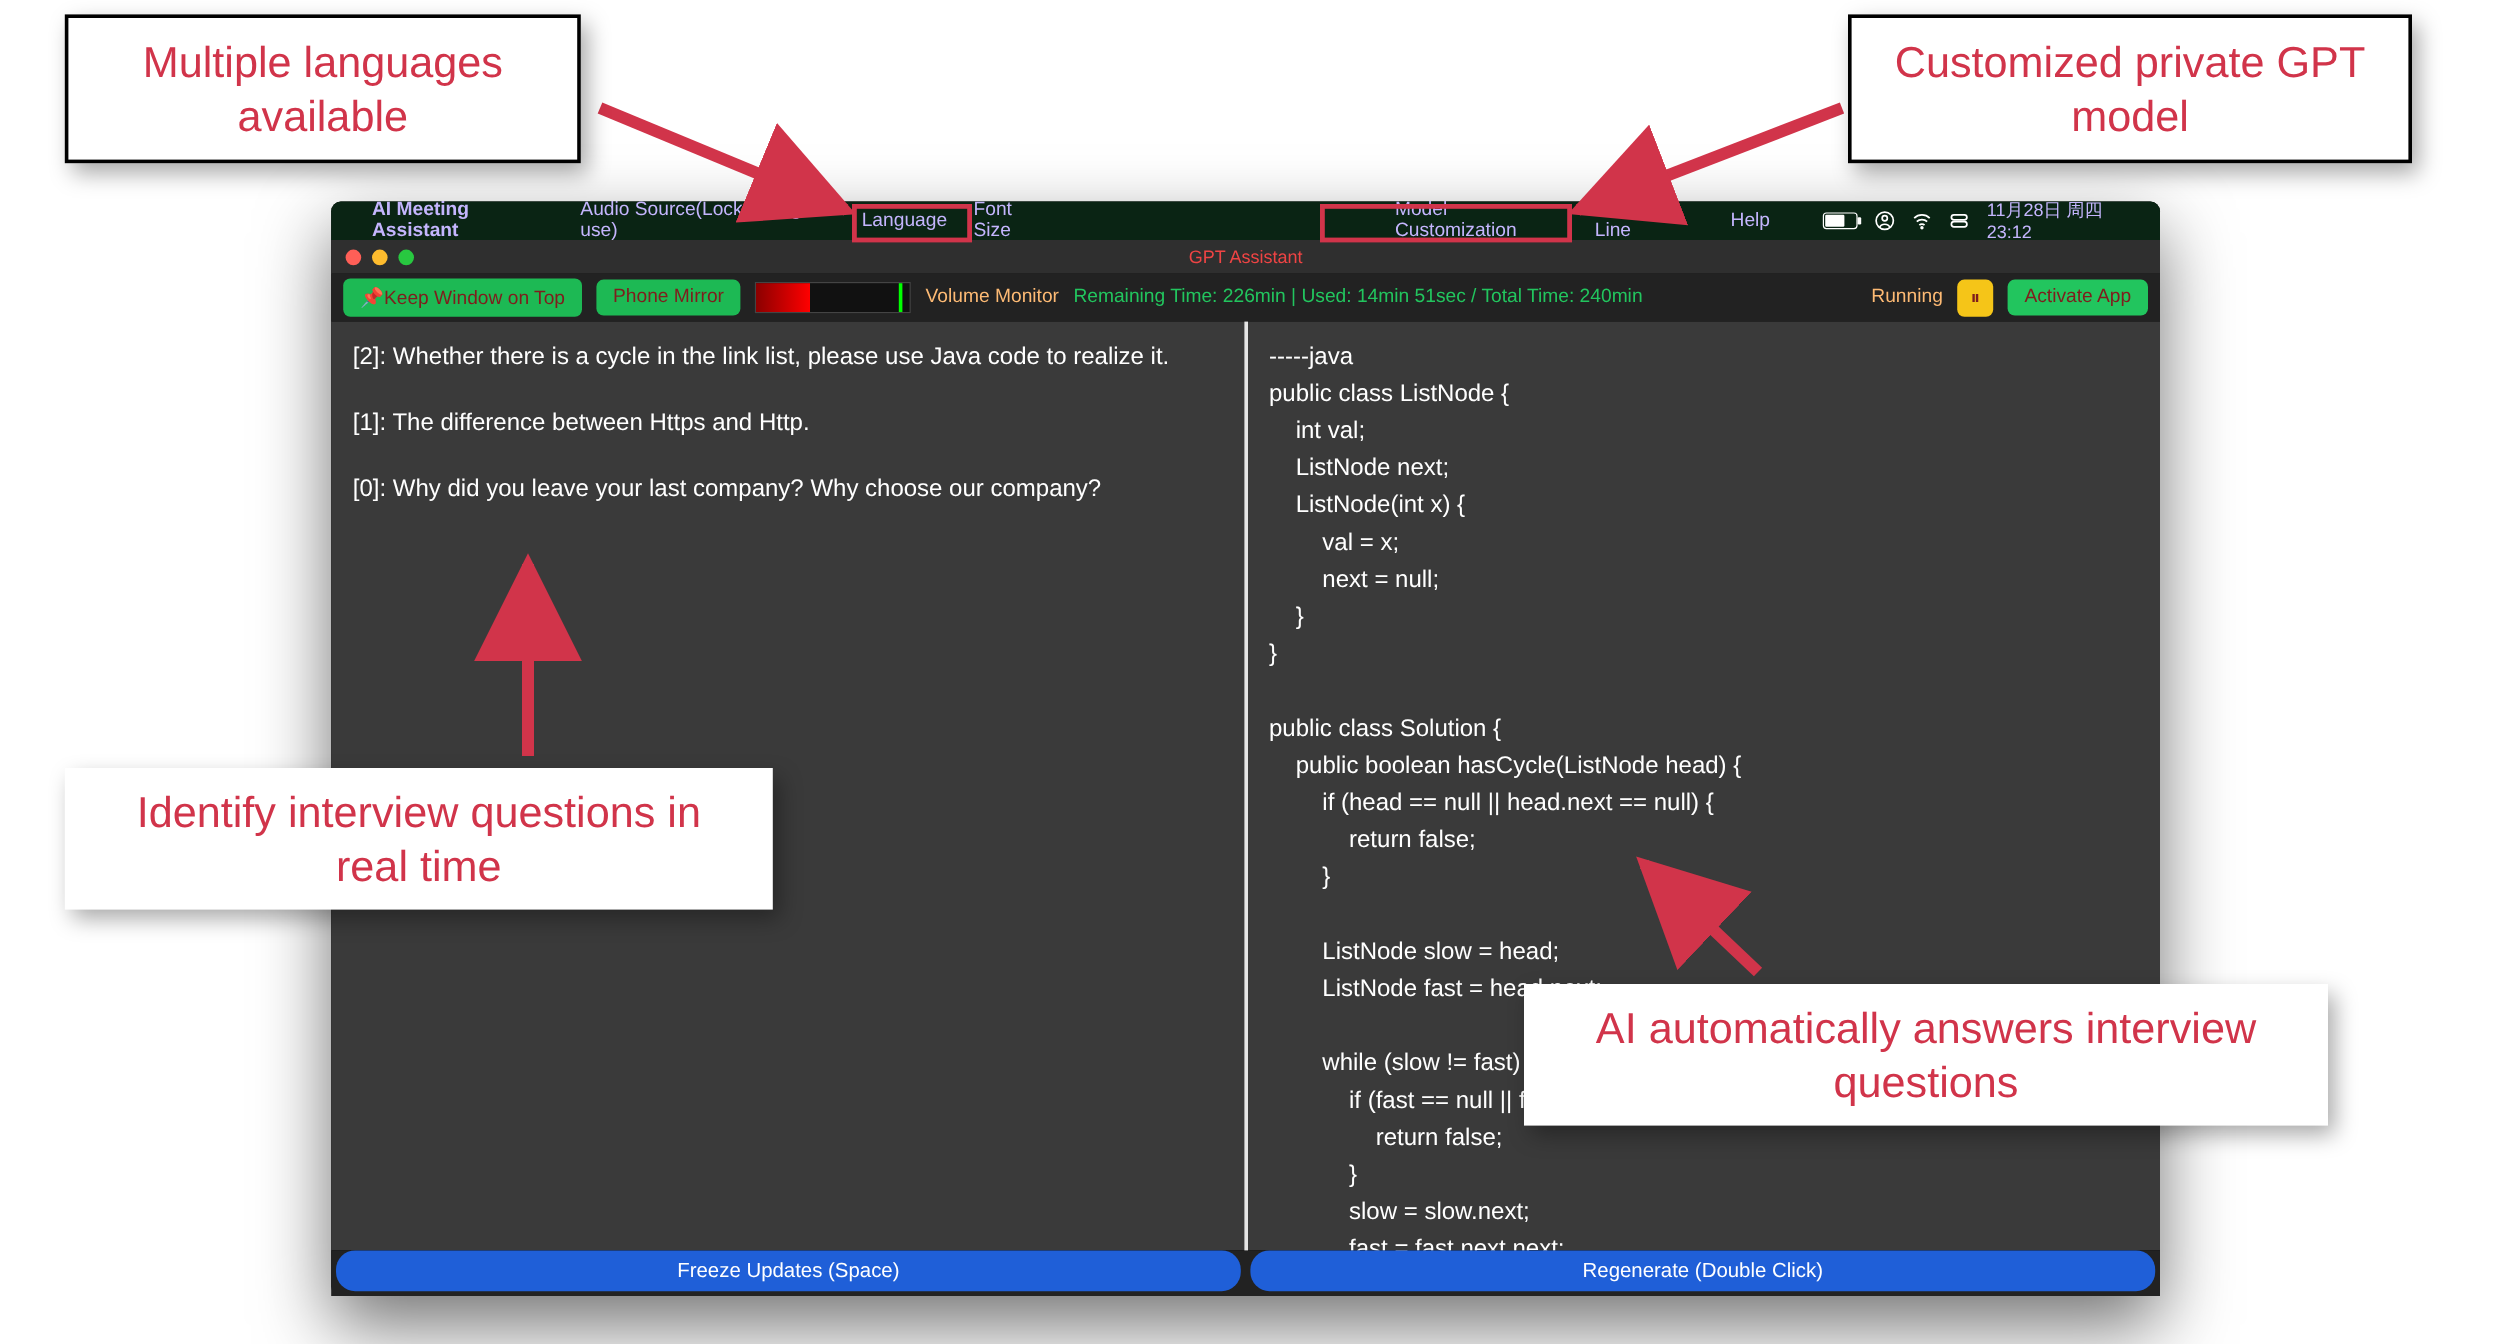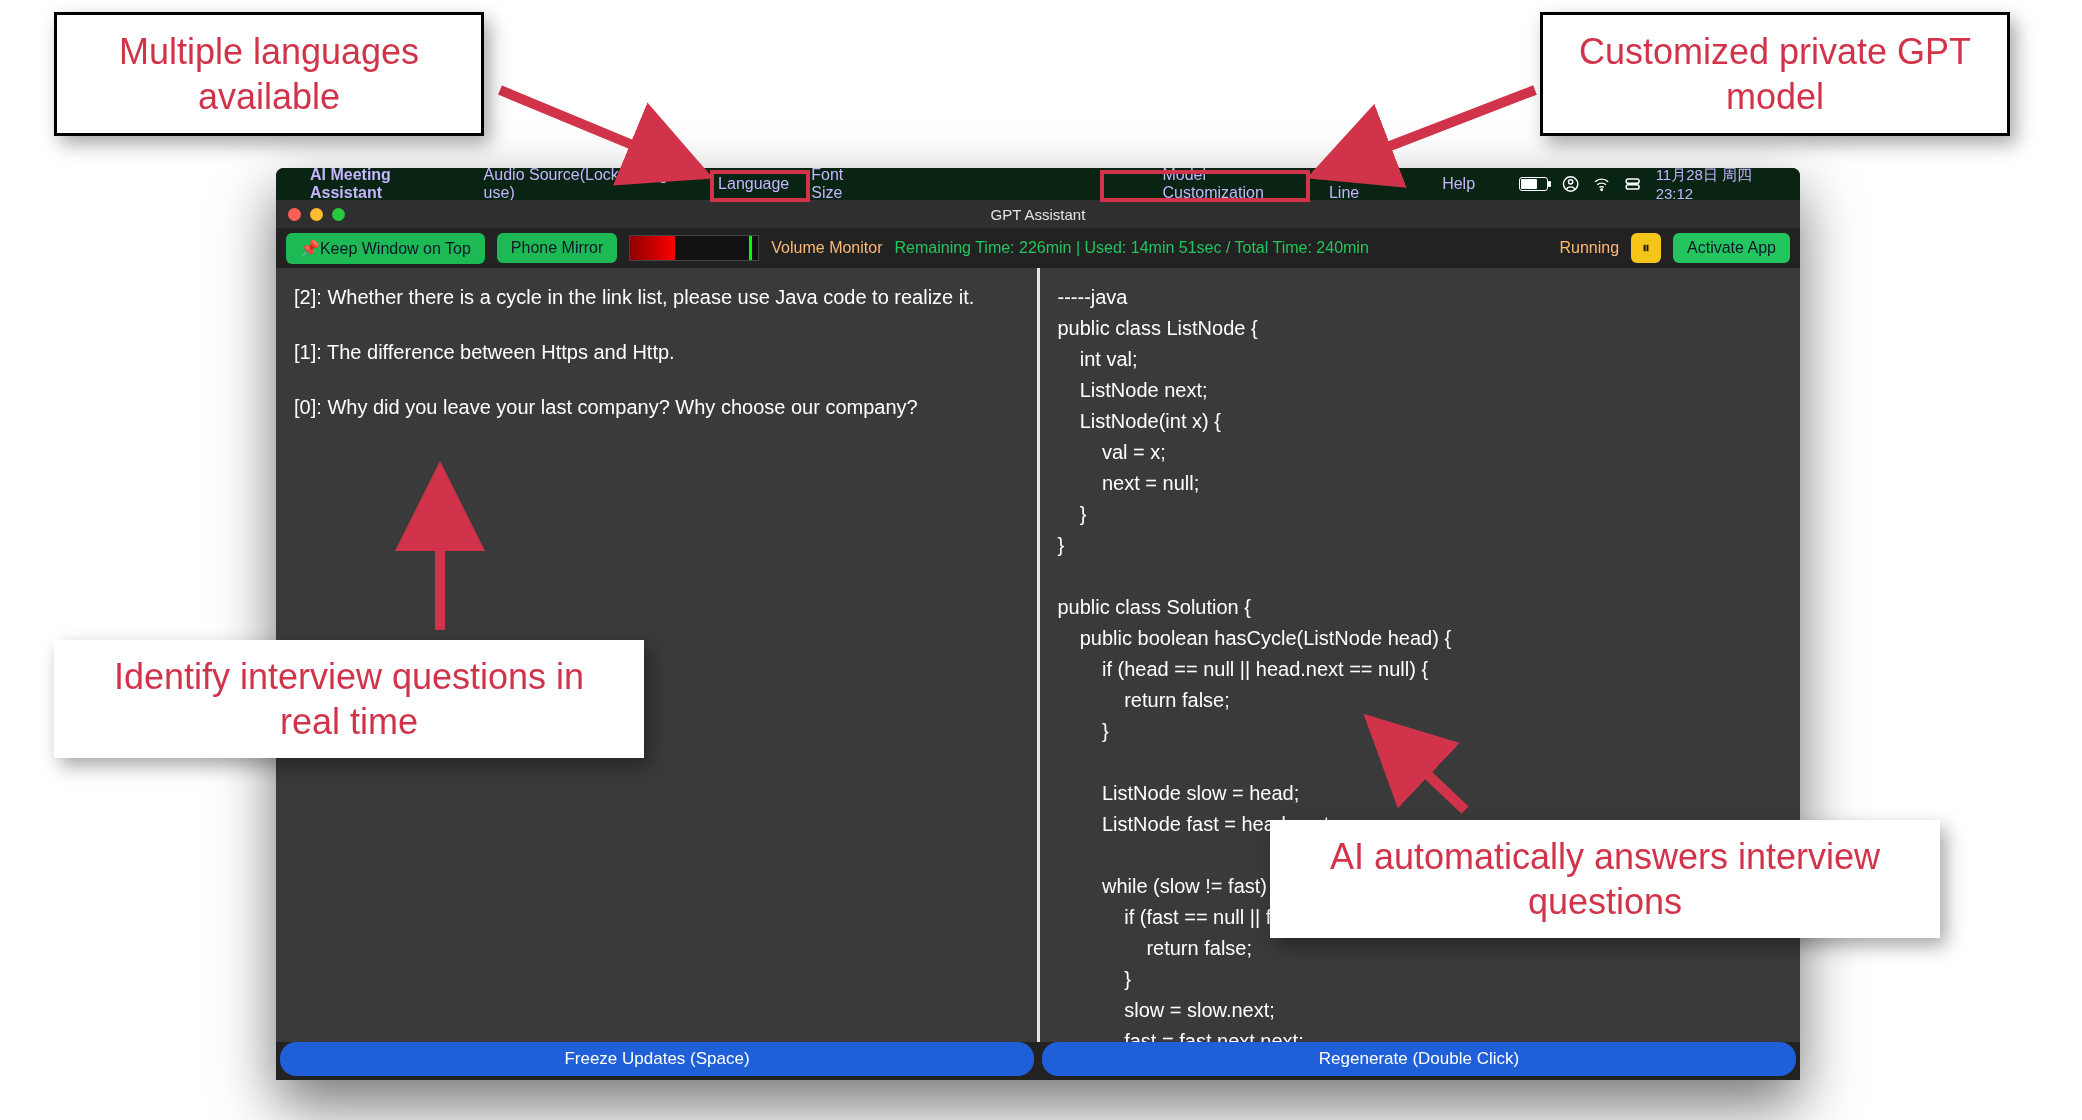--- a/index.html
+++ b/index.html
@@ -31,24 +31,24 @@
   .menubar .tray { display:flex; align-items:center; gap:14px; font-size:15px; }
   .battery { display:inline-block; width:30px; height:14px; border:1px solid #fff; border-radius:3px; position:relative; }
   .battery:after { content:""; position:absolute; right:-4px; top:3px; width:3px; height:6px; background:#fff; border-radius:1px; }
   .battery-fill { position:absolute; left:1px; top:1px; bottom:1px; width:60%; background:#fff; border-radius:1px; }
   .wifi-ic, .user-ic, .cc-ic { width:18px; height:18px; }
 
   .titlebar { height:28px; background:#2f2f2f; display:flex; align-items:center; position:relative; }
   .traffic { position:absolute; left:12px; display:flex; gap:9px; }
   .dot { width:13px; height:13px; border-radius:50%; }
   .dot.r{background:#ff5f57}.dot.y{background:#febc2e}.dot.g{background:#28c840}
-  .titlebar-title { margin:12px auto; color:#e5e5e5; font-size:15px; }
+  .titlebar-title { margin:12px auto; color:#ef4444; font-size:15px; }
 
   .toolbar { height:40px; background:#222; display:flex; align-items:center; padding:0 10px; gap:12px; color:#fff; font-size:16px; }
-  .btn { border:none; border-radius:6px; padding:6px 14px; font-size:16px; color:#0f172a; cursor:pointer; }
+  .btn { border:none; border-radius:6px; padding:6px 14px; font-size:16px; color:#7f1d1d; cursor:pointer; }
   .btn.green { background:#1db954; }
   .btn.green2 { background:#22c55e; }
   .btn.yellow { background:#f5c518; width:30px; padding:6px 0; }
   .vol-box { width:130px; height:26px; background:#111; border:1px solid #444; position:relative; }
   .vol-fill { position:absolute; left:0; top:0; bottom:0; width:35%; background:linear-gradient(to right,#8b0000,#ff0000); }
   .vol-tick { position:absolute; right:6px; top:0; bottom:0; width:3px; background:#0f0; }
   .toolbar .label { color:#fdba74; }
   .toolbar .timeinfo { color:#22c55e; }
   .toolbar .spacer { flex:1; }
 

